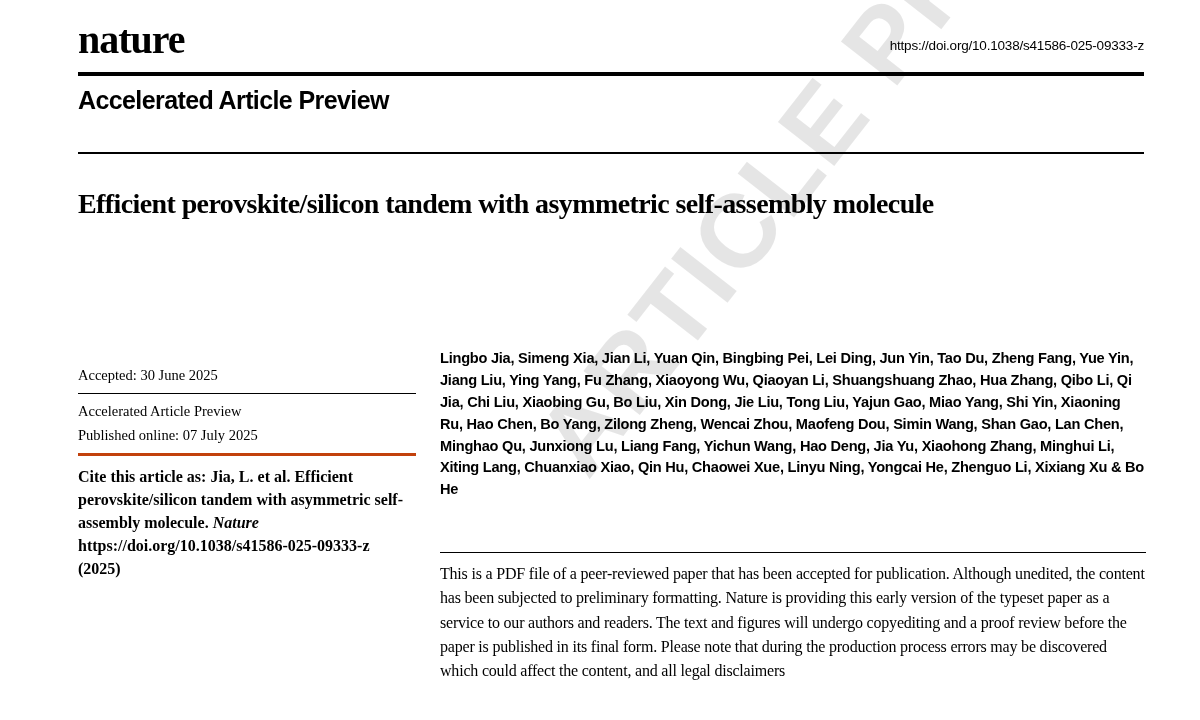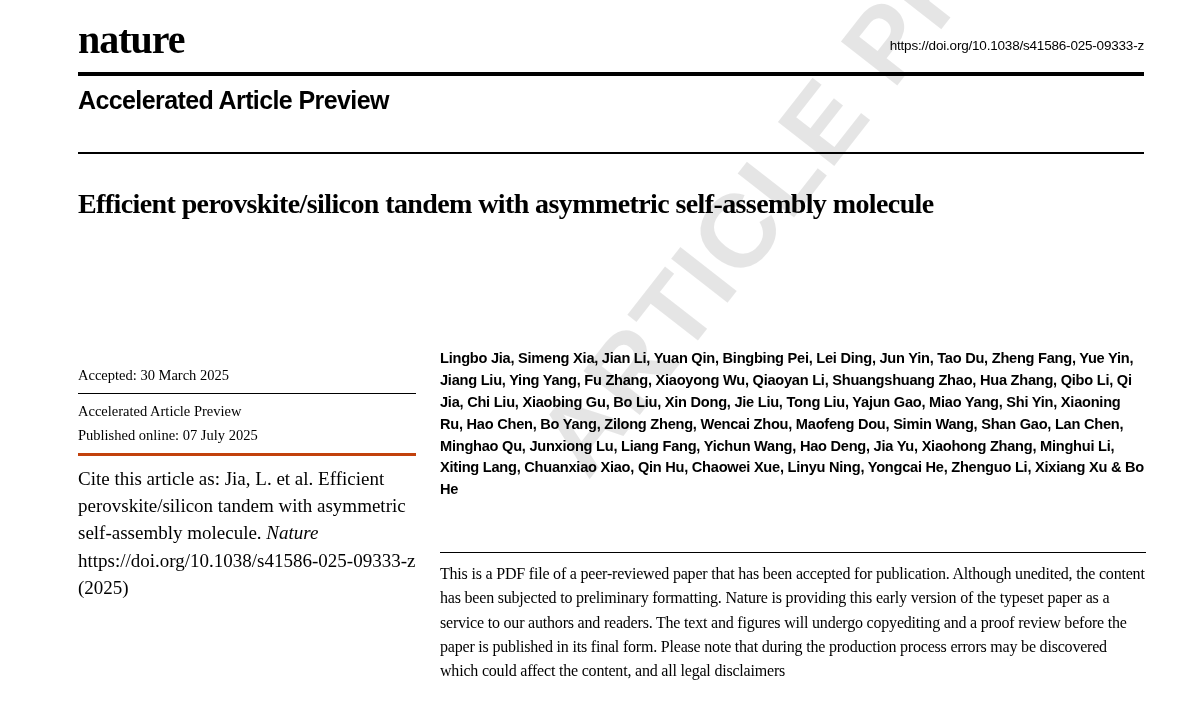--- a/index.html
+++ b/index.html
@@ -129,22 +129,23 @@
     border-bottom: 1px solid #000;
   }
   .meta .row.last {
     border-bottom: 1px solid #000;
   }
   .meta .block {
     padding: 7px 0 2px 0;
   }
   .meta .cite {
     padding-top: 9px;
-    font-size: 19px;
+    font-size: 16px;
     line-height: 1.44;
+    font-weight: bold;
   }
   .meta em { font-style: italic; }
 
   
   .authors {
     position: absolute;
     left: 440px;
     top: 348px;
     width: 706px;
     font-family: "Liberation Sans", sans-serif;
@@ -189,21 +190,21 @@
 
     <div class="rule-thick"></div>
 
     <div class="aap">Accelerated Article Preview</div>
 
     <div class="rule-thin-1"></div>
 
     <h1 class="title">Efficient perovskite/silicon tandem with asymmetric self-assembly molecule</h1>
 
     <div class="meta">
-      <div class="row last">Accepted: 30 March 2025</div>
+      <div class="row last">Accepted: 30 June 2025</div>
       <div class="block">Accelerated Article Preview</div>
       <div class="row" style="border-bottom:3px solid #c2410c;padding-top:2px;">Published online: 07 July 2025</div>
       <div class="cite">
         <span>Cite this article as: Jia, L. et al. Efficient perovskite/silicon tandem with asymmetric self-assembly molecule.</span>
         <em>Nature</em>
         <span>https://doi.org/10.1038/s41586-025-09333-z (2025)</span>
       </div>
     </div>
 
     <div class="authors">Lingbo Jia, Simeng Xia, Jian Li, Yuan Qin, Bingbing Pei, Lei Ding, Jun Yin, Tao Du, Zheng Fang, Yue Yin, Jiang Liu, Ying Yang, Fu Zhang, Xiaoyong Wu, Qiaoyan Li, Shuangshuang Zhao, Hua Zhang, Qibo Li, Qi Jia, Chi Liu, Xiaobing Gu, Bo Liu, Xin Dong, Jie Liu, Tong Liu, Yajun Gao, Miao Yang, Shi Yin, Xiaoning Ru, Hao Chen, Bo Yang, Zilong Zheng, Wencai Zhou, Maofeng Dou, Simin Wang, Shan Gao, Lan Chen, Minghao Qu, Junxiong Lu, Liang Fang, Yichun Wang, Hao Deng, Jia Yu, Xiaohong Zhang, Minghui Li, Xiting Lang, Chuanxiao Xiao, Qin Hu, Chaowei Xue, Linyu Ning, Yongcai He, Zhenguo Li, Xixiang Xu &amp; Bo He</div>

